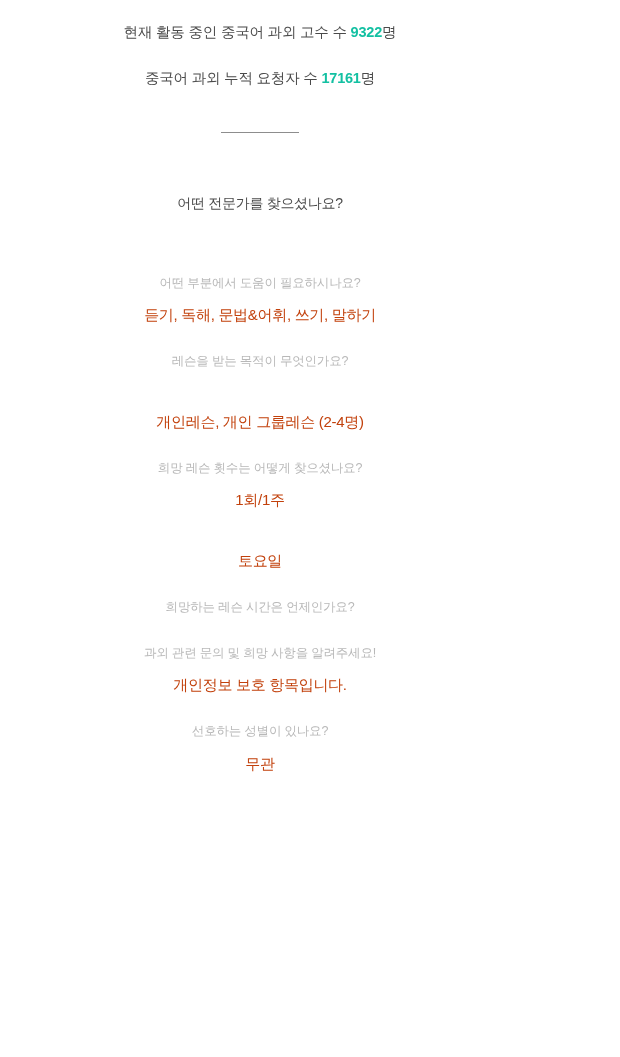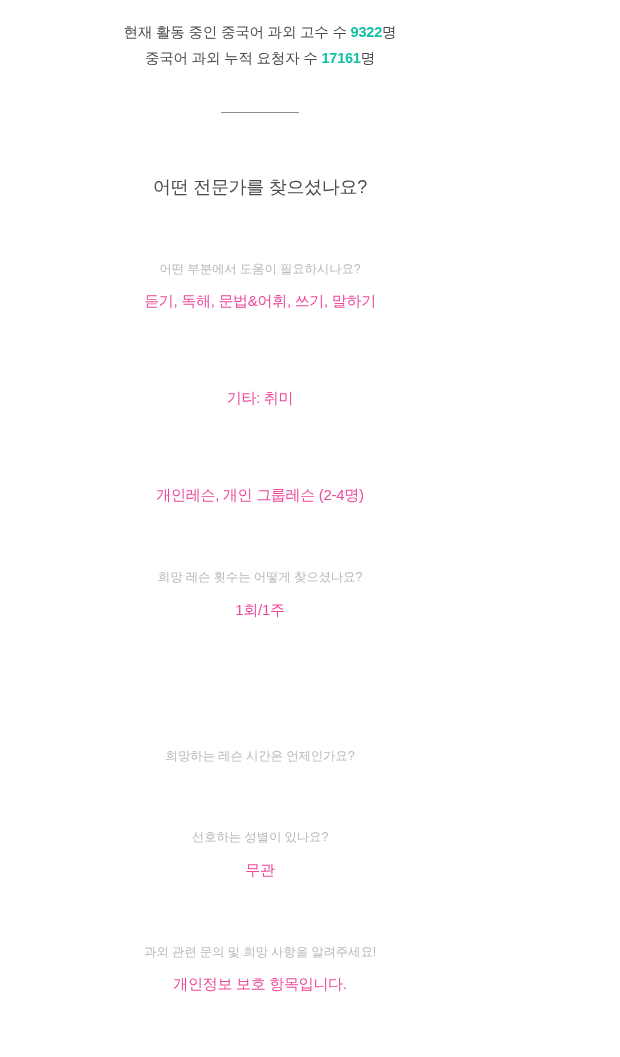--- a/index.html
+++ b/index.html
@@ -30,71 +30,70 @@
     width: 100%;
     text-align: center;
   }
   .stat-line {
     font-size: 14.5px;
     color: #4a4a4a;
     letter-spacing: -0.2px;
     line-height: 1.5;
   }
   .stat-line + .stat-line {
-    margin-top: 4px;
+    margin-top: 24px;
   }
   .stat-num {
     color: #13c0a2;
     font-weight: bold;
   }
 
   
   .divider {
     width: 78px;
     height: 0;
     border-top: 1px solid #8d8d8d;
     margin: 42px 0 0 0;
   }
 
   
   .heading {
     margin-top: 62px;
-    font-size: 18px;
+    font-size: 14px;
     color: #4b4b4b;
     letter-spacing: -0.3px;
     text-align: right;
   }
 
   
   .qa-list {
     margin-top: 62px;
     width: 100%;
     display: flex;
     flex-direction: column;
     align-items: center;
-    gap: 36px;
   }
   .qa-item {
     width: 100%;
     text-align: center;
     margin-bottom: 28px;
   }
   .qa-item:last-child {
     margin-bottom: 0;
   }
   .qa-question {
     font-size: 12.5px;
     color: #b8b8b8;
     letter-spacing: -0.2px;
     line-height: 1.4;
   }
   .qa-answer {
     margin-top: 12px;
     font-size: 15px;
-    color: #ec4899;
+    color: #c2410c;
     letter-spacing: -0.3px;
     line-height: 1.4;
   }
   .qa-item.note .qa-question {
     color: #b8b8b8;
   }
 </style>
 </head>
 <body>
 
@@ -114,43 +113,44 @@
   <div class="heading">어떤 전문가를 찾으셨나요?</div>
 
   <div class="qa-list">
 
     <div class="qa-item">
       <div class="qa-question">어떤 부분에서 도움이 필요하시나요?</div>
       <div class="qa-answer">듣기, 독해, 문법&amp;어휘, 쓰기, 말하기</div>
     </div>
 
     <div class="qa-item">
-      <div class="qa-answer">기타: 취미</div>
+      <div class="qa-question">레슨을 받는 목적이 무엇인가요?</div>
     </div>
 
     <div class="qa-item">
       <div class="qa-answer">개인레슨, 개인 그룹레슨 (2-4명)</div>
     </div>
 
     <div class="qa-item">
       <div class="qa-question">희망 레슨 횟수는 어떻게 찾으셨나요?</div>
       <div class="qa-answer">1회/1주</div>
     </div>
 
     <div class="qa-item">
+      <div class="qa-answer">토요일</div>
     </div>
 
     <div class="qa-item">
       <div class="qa-question">희망하는 레슨 시간은 언제인가요?</div>
+    </div>
+
+    <div class="qa-item note">
+      <div class="qa-question">과외 관련 문의 및 희망 사항을 알려주세요!</div>
+      <div class="qa-answer">개인정보 보호 항목입니다.</div>
     </div>
 
     <div class="qa-item">
       <div class="qa-question">선호하는 성별이 있나요?</div>
       <div class="qa-answer">무관</div>
     </div>
 
-    <div class="qa-item note">
-      <div class="qa-question">과외 관련 문의 및 희망 사항을 알려주세요!</div>
-      <div class="qa-answer">개인정보 보호 항목입니다.</div>
-    </div>
-
   </div>
 </div>
 
 </body></html>

